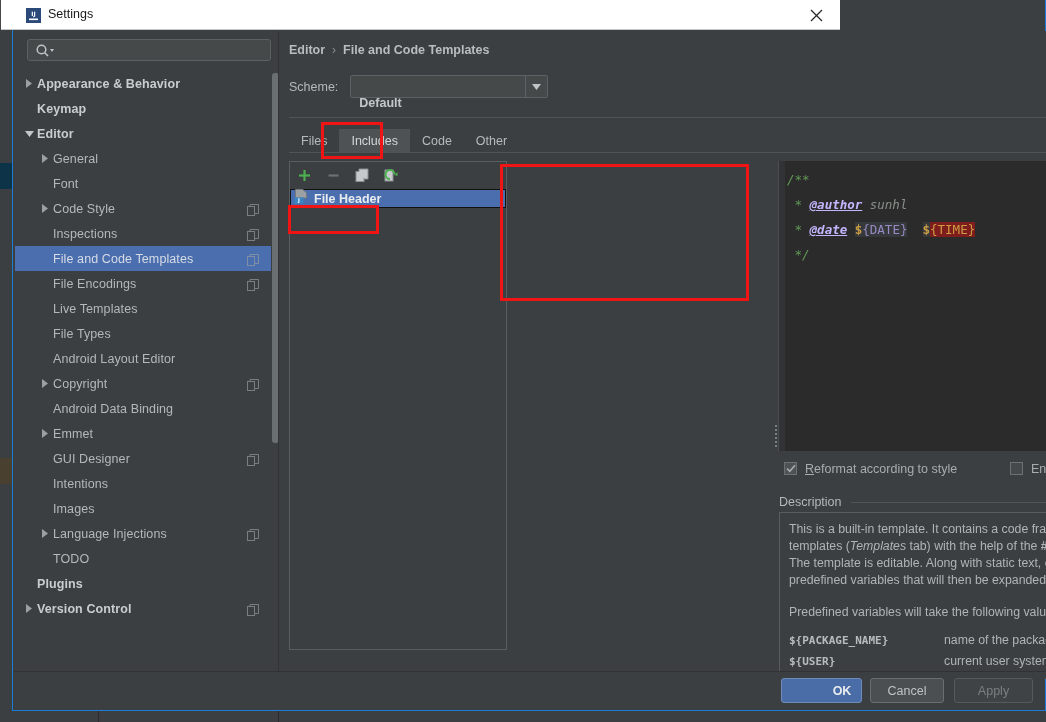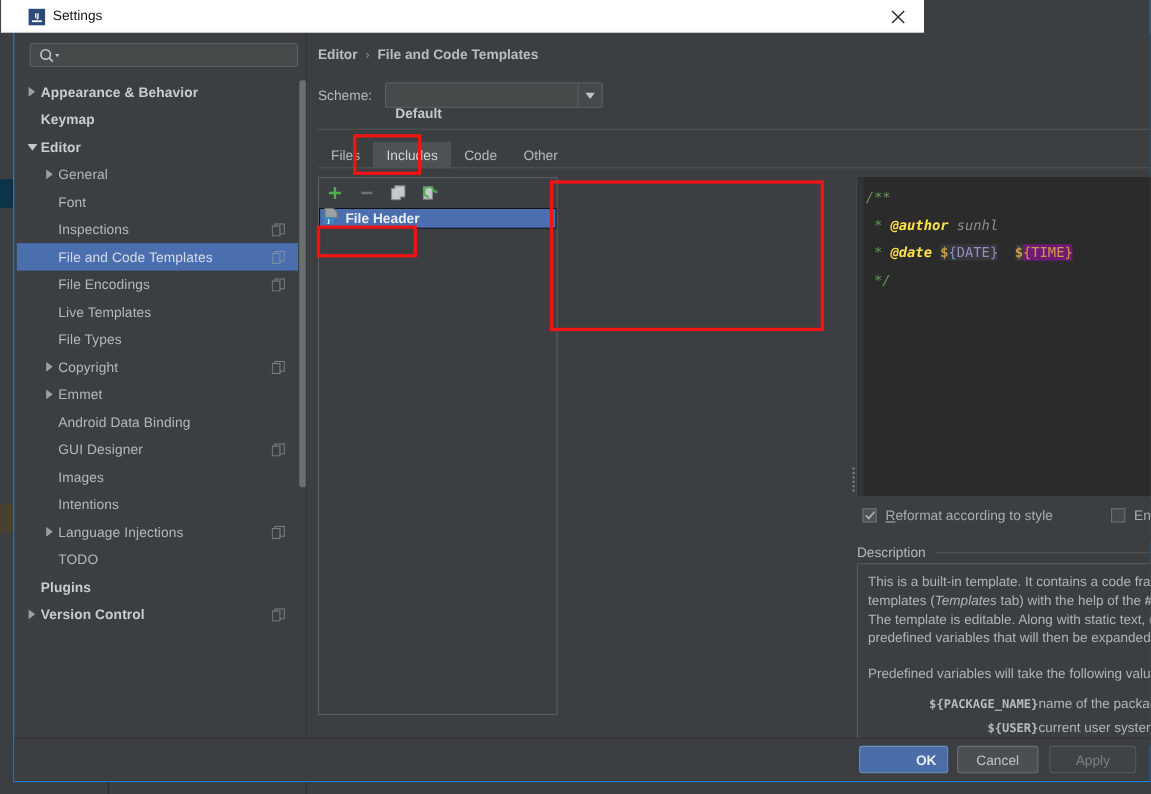--- a/index.html
+++ b/index.html
@@ -271,25 +271,25 @@
     background: #313335;
   }
   .code {
     position: absolute; left: 8px; top: 6px;
     font-family: "DejaVu Sans Mono", monospace;
     font-size: 12.5px;
     line-height: 25px;
     white-space: pre;
   }
   .c-com { color: #629755; font-style: italic; }
-  .c-tag { color: #fde047; font-style: italic; font-weight: bold; }
+  .c-tag { color: #c4b5fd; font-style: italic; font-weight: bold; text-decoration: underline; }
   .c-val { color: #87908a; font-style: italic; }
   .c-dollar { color: #cc9d44; font-weight: bold; background: #35393b; }
   .c-var { color: #9989c4; background: #35393b; }
-  .c-var2 { color: #cc9d44; background: #701a75; }
+  .c-var2 { color: #cc9d44; background: #7f1d1d; }
 
   
   .optrow {
     position: absolute; left: 499px; top: 423px;
     width: 534px; height: 36px;
     background: #3c3f41;
   }
   .chk {
     position: absolute;
     display: flex; 
@@ -333,21 +333,21 @@
     line-height: 17px;
   }
   .desc-inner p { margin: 0 0 0 0; }
   .desc-inner .gap { height: 15px; }
   .mono {
     font-family: "DejaVu Sans Mono", monospace;
     font-size: 11px; font-weight: bold;
     color: #b8bcbf;
   }
   .vrow { display: flex; margin-top: 4px; }
-  .vrow .k { width: 155px; text-align: right; }
+  .vrow .k { width: 155px; }
   .vrow .v { flex: 1; }
 
   
   .btnbar {
     position: absolute; left: 0; top: 672px;
     width: 1032px; height: 38px;
     background: #3c3f41;
   }
   .btn {
     position: absolute; top: 6px;
@@ -446,20 +446,32 @@
                 <path d="M1 0 L7 4.5 L1 9 Z" fill="#9aa0a4"></path>
               </svg>
             </span>
             <span class="ti-label">General</span>
           </div>
           <div class="tree-item indent-1">
             <span class="arrow none"></span>
             <span class="ti-label">Font</span>
           </div>
           <div class="tree-item indent-1">
+            <span class="arrow">
+              <svg width="8" height="9" viewBox="0 0 8 9">
+                <path d="M1 0 L7 4.5 L1 9 Z" fill="#9aa0a4"></path>
+              </svg>
+            </span>
+            <span class="ti-label">Code Style</span>
+            <span class="copy-icon"><svg width="12" height="12" viewBox="0 0 12 12">
+                <rect x="0.5" y="2.5" width="7" height="9" fill="none" stroke="#9aa0a4" stroke-width="1"></rect>
+                <path d="M3 2.5 V0.5 H11.5 V9.5 H7.5" fill="none" stroke="#9aa0a4" stroke-width="1"></path>
+              </svg></span>
+          </div>
+          <div class="tree-item indent-1">
             <span class="arrow none"></span>
             <span class="ti-label">Inspections</span>
             <span class="copy-icon"><svg width="12" height="12" viewBox="0 0 12 12">
                 <rect x="0.5" y="2.5" width="7" height="9" fill="none" stroke="#9aa0a4" stroke-width="1"></rect>
                 <path d="M3 2.5 V0.5 H11.5 V9.5 H7.5" fill="none" stroke="#9aa0a4" stroke-width="1"></path>
               </svg></span>
           </div>
           <div class="tree-item indent-1 selected">
             <span class="arrow none"></span>
             <span class="ti-label">File and Code Templates</span>
@@ -478,58 +490,62 @@
           </div>
           <div class="tree-item indent-1">
             <span class="arrow none"></span>
             <span class="ti-label">Live Templates</span>
           </div>
           <div class="tree-item indent-1">
             <span class="arrow none"></span>
             <span class="ti-label">File Types</span>
           </div>
           <div class="tree-item indent-1">
+            <span class="arrow none"></span>
+            <span class="ti-label">Android Layout Editor</span>
+          </div>
+          <div class="tree-item indent-1">
             <span class="arrow">
               <svg width="8" height="9" viewBox="0 0 8 9">
                 <path d="M1 0 L7 4.5 L1 9 Z" fill="#9aa0a4"></path>
               </svg>
             </span>
             <span class="ti-label">Copyright</span>
             <span class="copy-icon"><svg width="12" height="12" viewBox="0 0 12 12">
                 <rect x="0.5" y="2.5" width="7" height="9" fill="none" stroke="#9aa0a4" stroke-width="1"></rect>
                 <path d="M3 2.5 V0.5 H11.5 V9.5 H7.5" fill="none" stroke="#9aa0a4" stroke-width="1"></path>
               </svg></span>
           </div>
           <div class="tree-item indent-1">
+            <span class="arrow none"></span>
+            <span class="ti-label">Android Data Binding</span>
+          </div>
+          <div class="tree-item indent-1">
             <span class="arrow">
               <svg width="8" height="9" viewBox="0 0 8 9">
                 <path d="M1 0 L7 4.5 L1 9 Z" fill="#9aa0a4"></path>
               </svg>
             </span>
             <span class="ti-label">Emmet</span>
-          </div>
-          <div class="tree-item indent-1">
-            <span class="arrow none"></span>
-            <span class="ti-label">Android Data Binding</span>
           </div>
           <div class="tree-item indent-1">
             <span class="arrow none"></span>
             <span class="ti-label">GUI Designer</span>
             <span class="copy-icon"><svg width="12" height="12" viewBox="0 0 12 12">
                 <rect x="0.5" y="2.5" width="7" height="9" fill="none" stroke="#9aa0a4" stroke-width="1"></rect>
                 <path d="M3 2.5 V0.5 H11.5 V9.5 H7.5" fill="none" stroke="#9aa0a4" stroke-width="1"></path>
               </svg></span>
           </div>
           <div class="tree-item indent-1">
             <span class="arrow none"></span>
+            <span class="ti-label">Intentions</span>
+          </div>
+          <div class="tree-item indent-1">
+            <span class="arrow none"></span>
             <span class="ti-label">Images</span>
-          </div>
-          <div class="tree-item indent-1">
-            <span class="arrow none"></span>
-            <span class="ti-label">Intentions</span>
           </div>
           <div class="tree-item indent-1">
             <span class="arrow">
               <svg width="8" height="9" viewBox="0 0 8 9">
                 <path d="M1 0 L7 4.5 L1 9 Z" fill="#9aa0a4"></path>
               </svg>
             </span>
             <span class="ti-label">Language Injections</span>
             <span class="copy-icon"><svg width="12" height="12" viewBox="0 0 12 12">
                 <rect x="0.5" y="2.5" width="7" height="9" fill="none" stroke="#9aa0a4" stroke-width="1"></rect>

